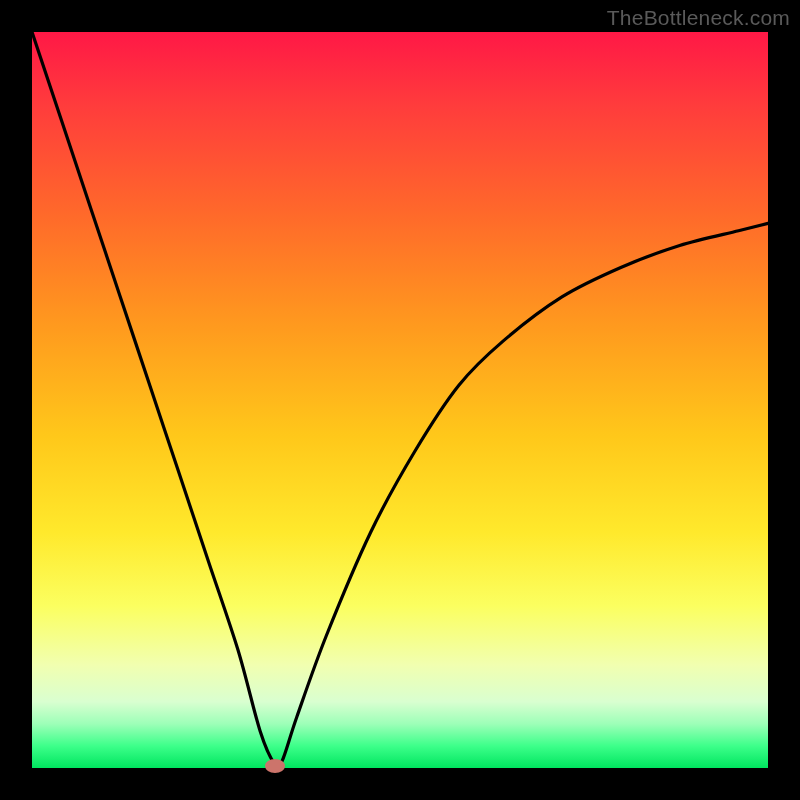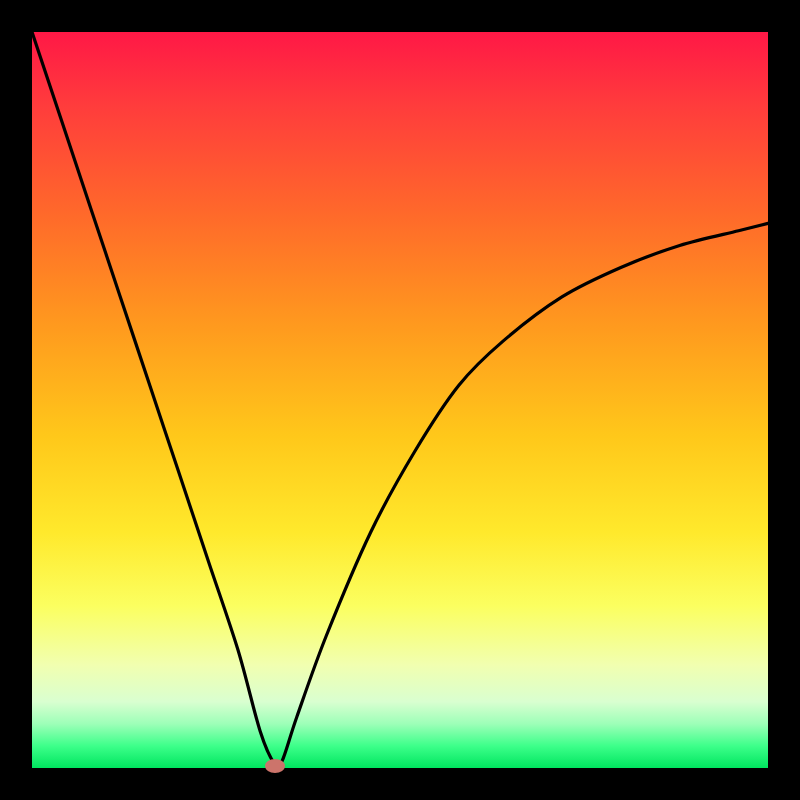--- a/index.html
+++ b/index.html
@@ -63,20 +63,21 @@
     height: 14px;
     border-radius: 50% / 50%;
     background: #cc746b;
   }
 </style>
 </head>
 <body>
 
 <div class="frame">
 
+  <div class="watermark">TheBottleneck.com</div>
 
   <div class="plot-area">
 
     <svg class="curve" viewBox="0 0 736 736" preserveAspectRatio="none">
       <path id="curve-path" fill="none" stroke="#000" stroke-width="3.2" stroke-linecap="round" stroke-linejoin="round" d="M 0,0 C 4.7104,14.131200000000009 20.0192,60.05760000000005 29.44,88.32000000000005 C 38.8608,116.58240000000005 49.4592,148.3776 58.88,176.64 C 68.30080000000001,204.90239999999997 78.8992,236.69759999999997 88.32,264.96 C 97.7408,293.2224 108.3392,325.01759999999996 117.76,353.28 C 127.1808,381.5424 137.77920000000003,413.33759999999995 147.20000000000002,441.59999999999997 C 156.6208,469.8624 167.2192,501.65759999999995 176.64,529.92 C 186.06079999999997,558.1823999999999 197.8368,591.1552 206.08,618.24 C 214.3232,645.3248 222.272,680.9472000000001 228.16,699.2 C 234.048,717.4528 239.34720000000002,727.6096000000001 242.88000000000002,732.32 C 246.41280000000003,737.0304 246.70720000000003,736.2944 250.24,728.64 C 253.7728,720.9856 257.89439999999996,704.4992 264.96,684.48 C 272.0256,664.4608000000001 282.624,632.96 294.40000000000003,603.52 C 306.17600000000004,574.0799999999999 324.4288,529.9200000000001 338.56,500.48 C 352.6912,471.04 368.58880000000005,443.072 382.72,419.52 C 396.8512,395.96799999999996 412.7488,370.94399999999996 426.88,353.28 C 441.0112,335.616 454.5536,323.2512 471.04,309.12 C 487.5264,294.9888 511.07839999999993,276.736 529.92,264.96 C 548.7615999999999,253.18399999999997 569.9584000000001,243.76319999999998 588.8000000000001,235.51999999999998 C 607.6416,227.27679999999998 628.8384,219.32800000000006 647.68,213.44000000000005 C 666.5215999999999,207.55200000000005 692.4287999999999,202.25280000000004 706.56,198.72000000000003 C 720.6912,195.18720000000002 731.2896,192.53760000000003 736,191.36"></path>
     </svg>
 
     <div id="marker" class="marker" style="left: 232.88px; top: 727px;"></div>
 
   </div>

